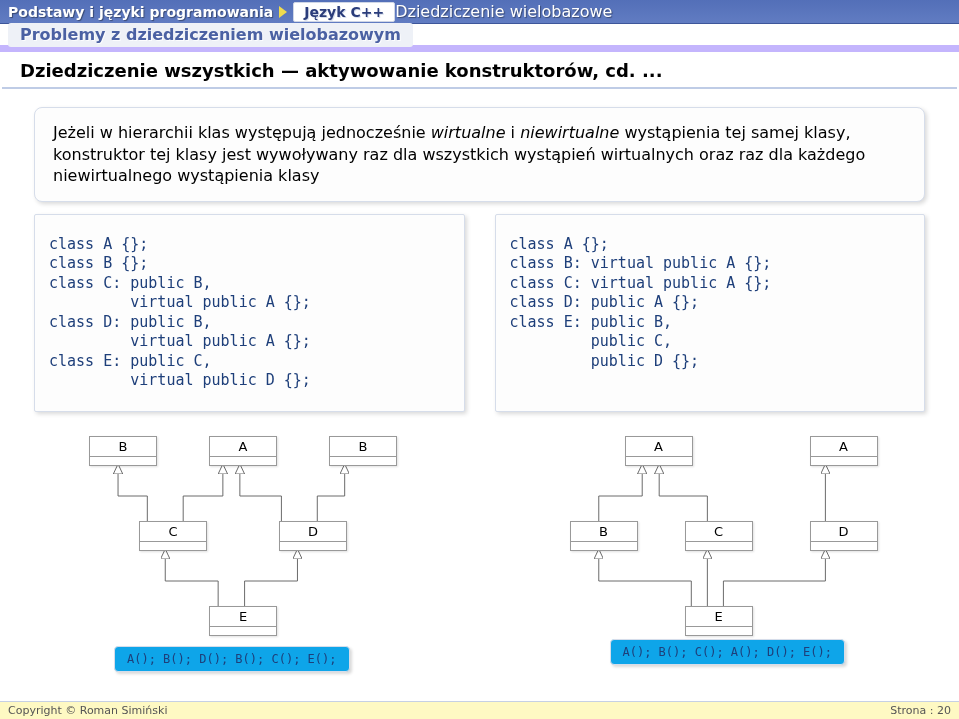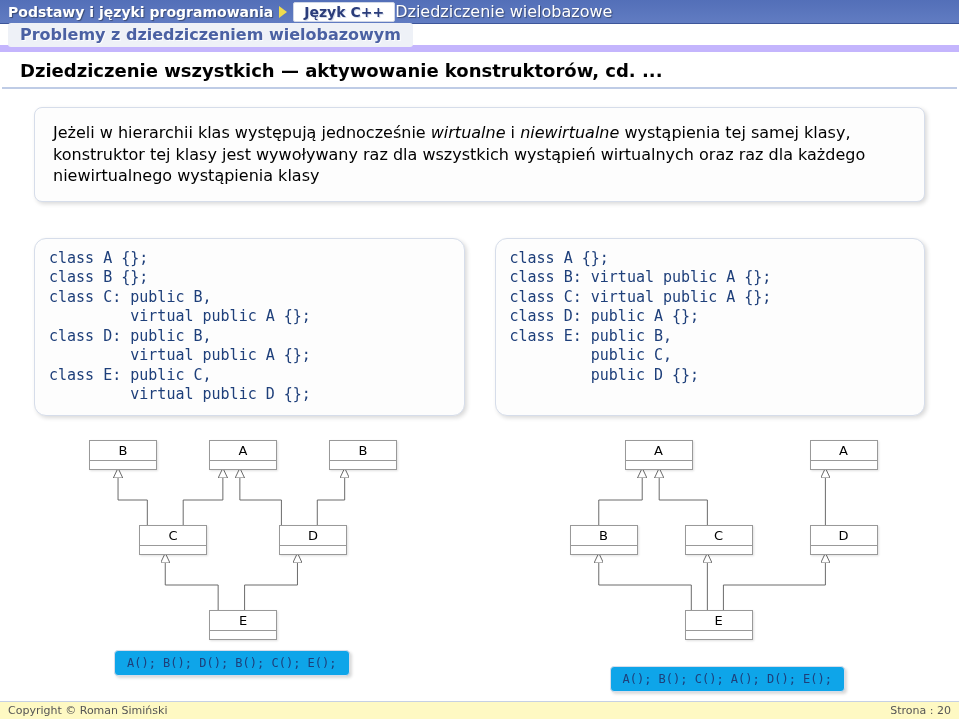--- a/index.html
+++ b/index.html
@@ -92,30 +92,29 @@
   .info-panel em { font-style: italic; }
   
   .code-row {
     display: flex;
     gap: 30px;
     margin: 10px 34px 0 34px;
   }
   .code-panel {
     flex: 1;
     border: 1px solid #d6ddea;
-    border-radius: 12px;
+    border-radius: 2px;
     box-shadow: 2px 2px 4px rgba(0,0,0,0.15);
-    padding: 10px 14px;
+    padding: 20px 14px;
     font-family: "DejaVu Sans Mono", Consolas, monospace;
     font-size: 15px;
     color: #1e3f7a;
     white-space: pre;
     line-height: 1.3;
     background: #fdfdfd;
-    margin-top: 24px;
   }
   
   .diagram-row {
     display: flex;
     margin: 24px 34px 0 34px;
     gap: 60px;
   }
   .diagram {
     flex: 1;
     position: relative;
@@ -270,21 +269,21 @@
       <path d="M209 85 L209 60 L158 60 L158 30" stroke="#666" fill="none" marker-end="url(#tri2)"></path>
 
       <path d="M334 85 L334 30" stroke="#666" fill="none" marker-end="url(#tri2)"></path>
 
       <path d="M192 170 L192 145 L94 145 L94 115" stroke="#666" fill="none" marker-end="url(#tri2)"></path>
 
       <path d="M209 170 L209 115" stroke="#666" fill="none" marker-end="url(#tri2)"></path>
 
       <path d="M226 170 L226 145 L334 145 L334 115" stroke="#666" fill="none" marker-end="url(#tri2)"></path>
     </svg>
-    <div class="seq-box" style="left:100px; top:226px;">A(); B(); C(); A(); D(); E();</div>
+    <div class="seq-box" style="left:100px; top:203px;">A(); B(); C(); A(); D(); E();</div>
   <div class="uml-box" style="left: 115px; top: 0px;">
         <div class="top">A</div>
         <div class="bot"></div>
       </div>
       <div class="uml-box" style="left: 300px; top: 0px;">
         <div class="top">A</div>
         <div class="bot"></div>
       </div>
       <div class="uml-box" style="left: 60px; top: 85px;">
         <div class="top">B</div>

